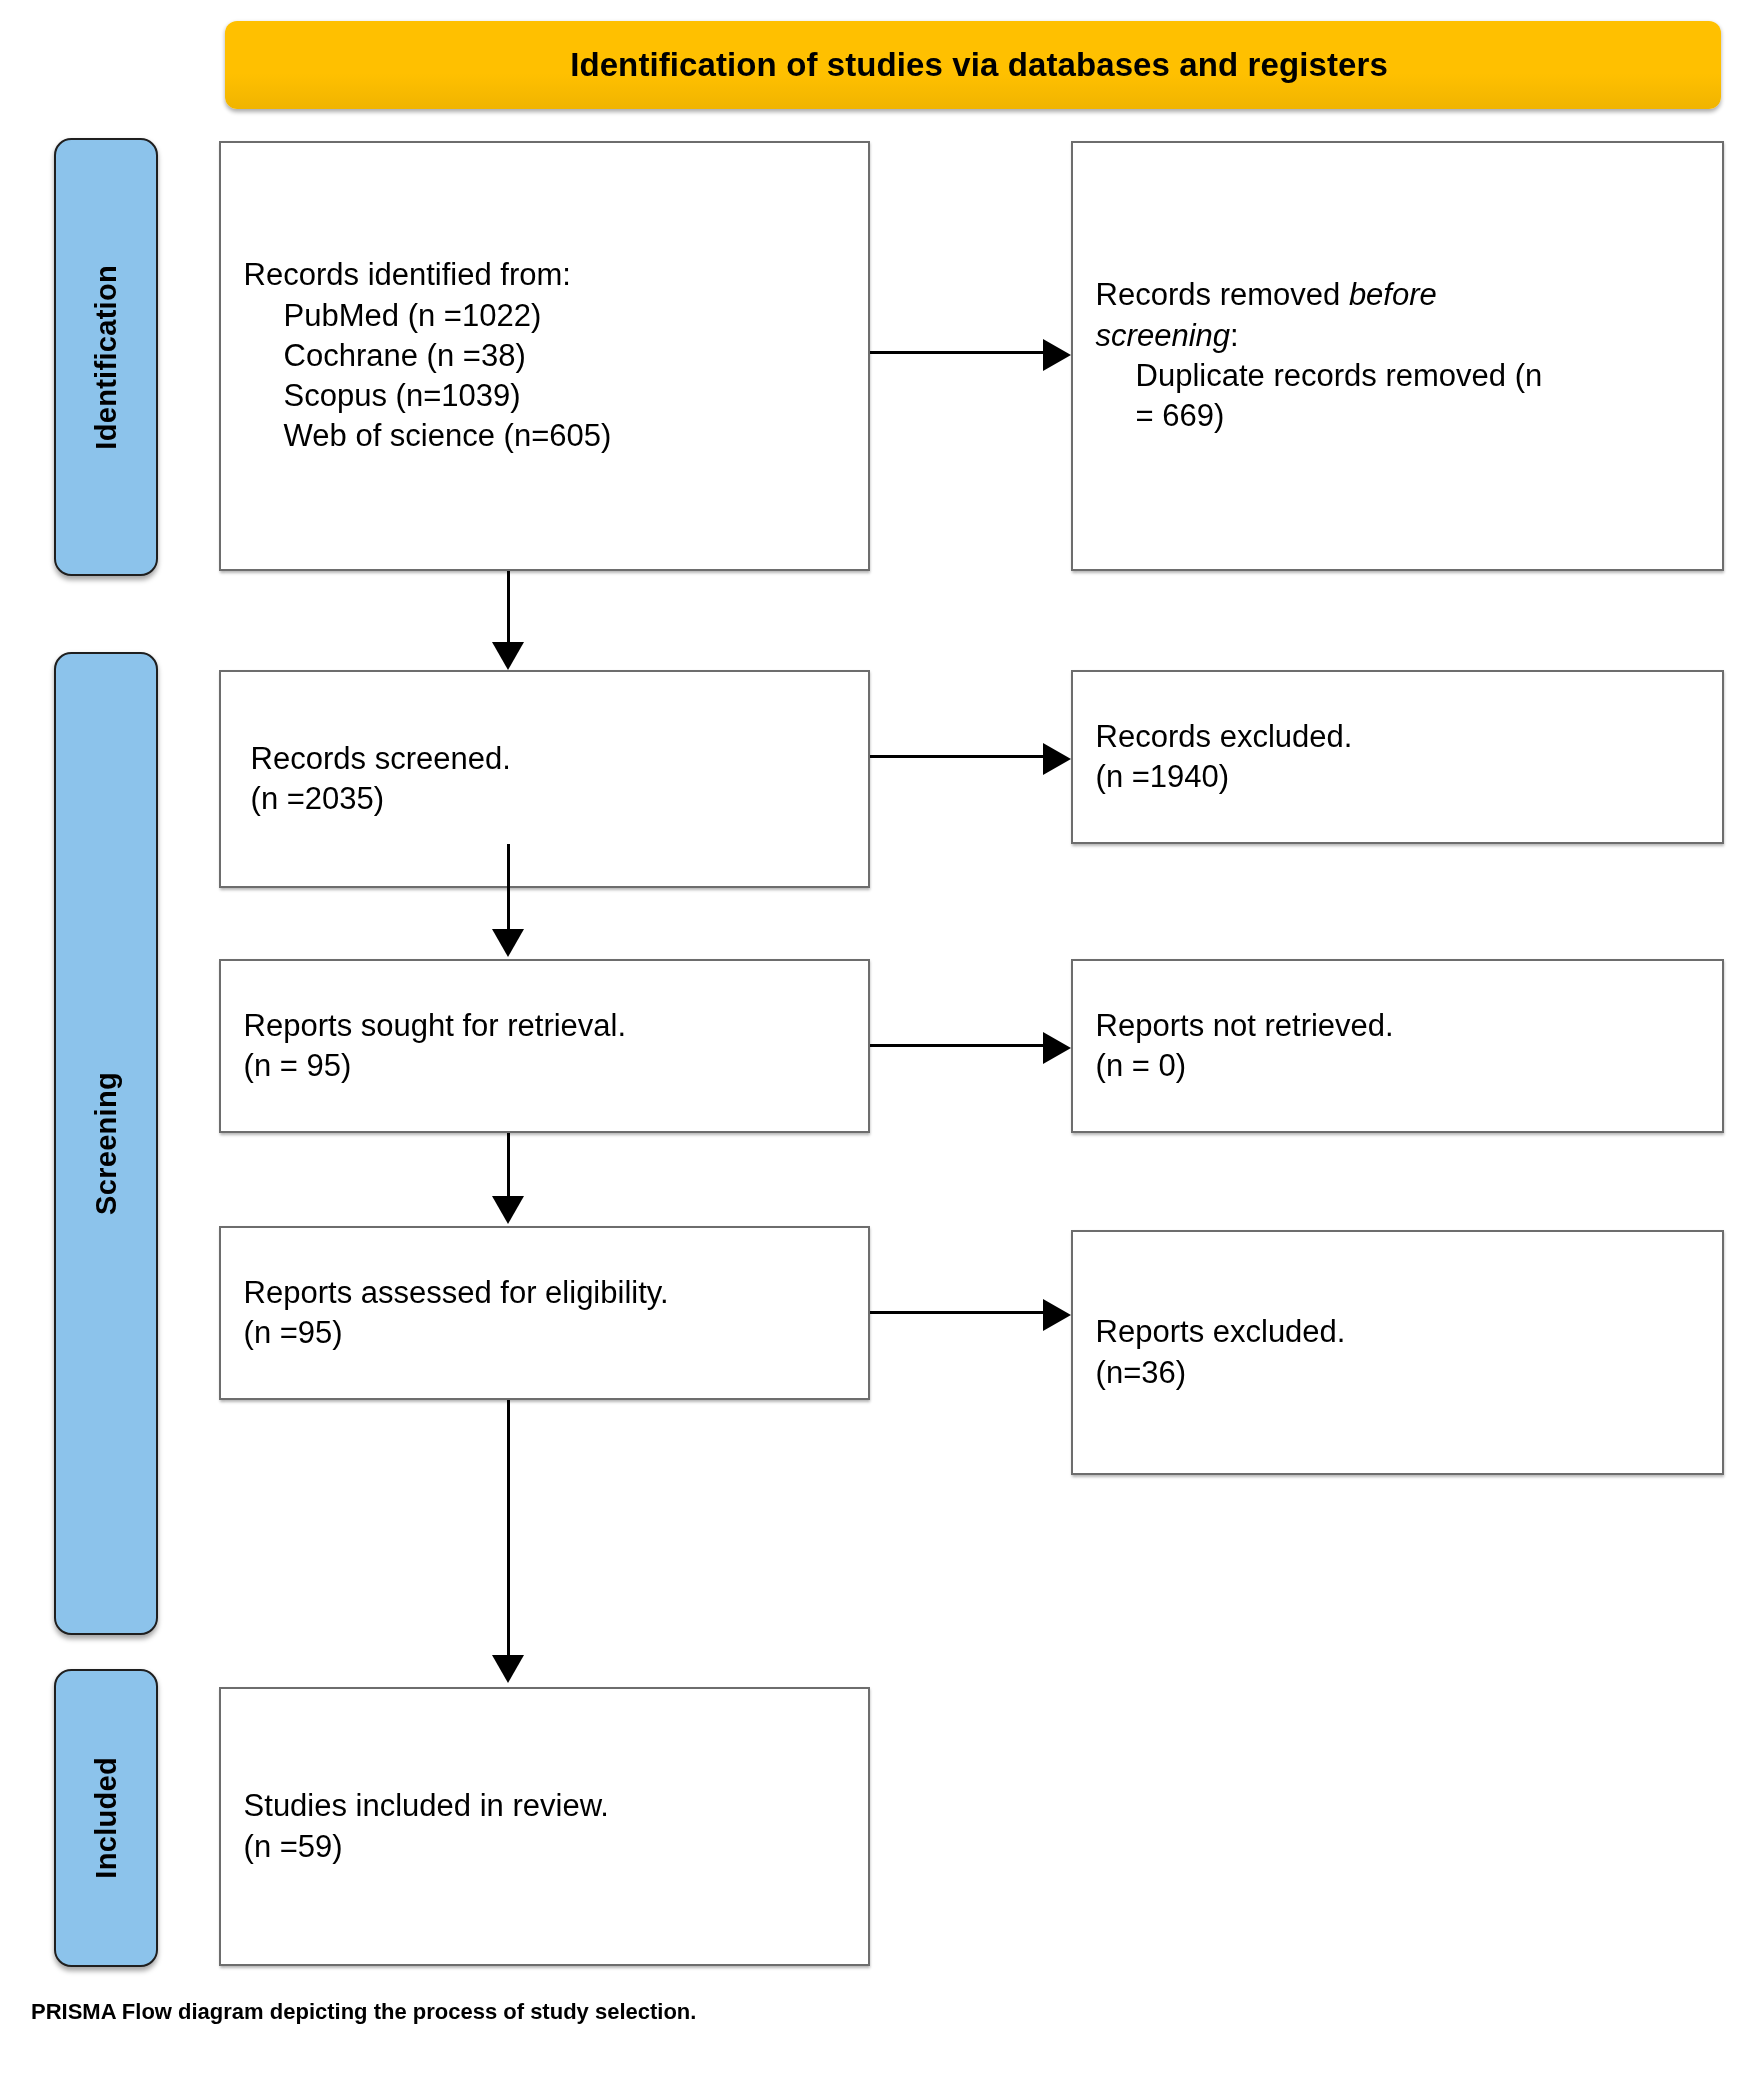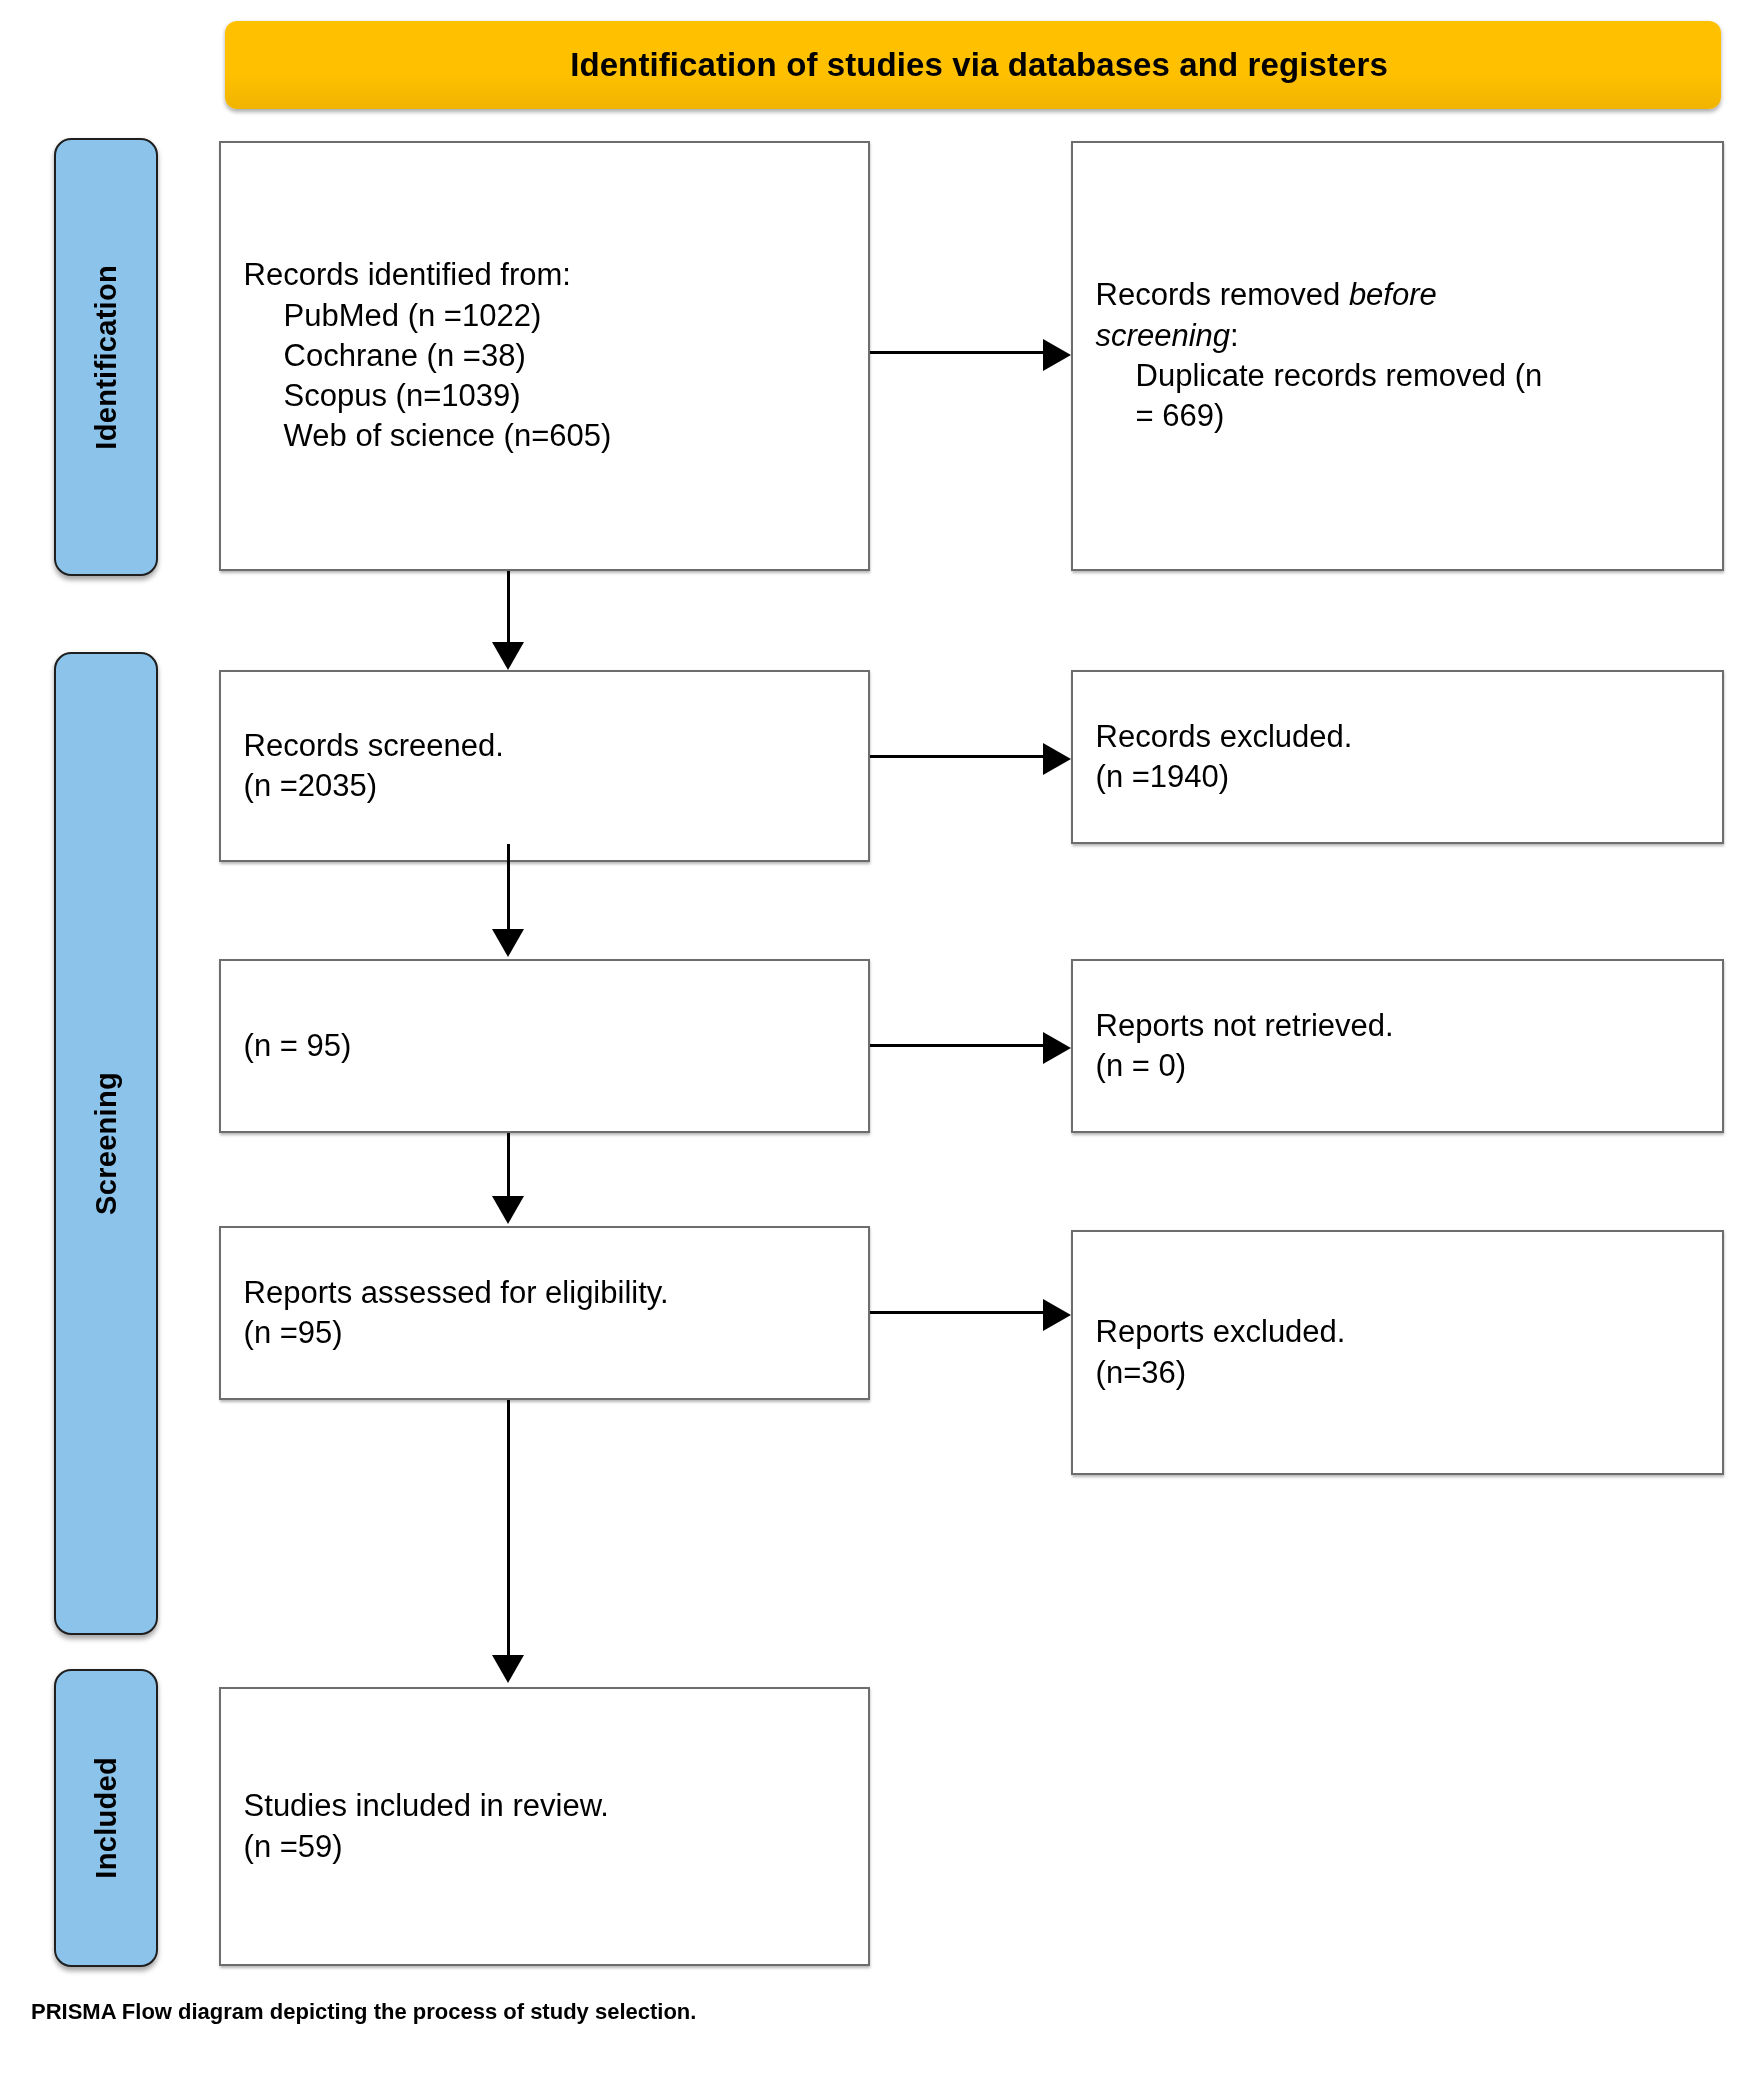--- a/index.html
+++ b/index.html
@@ -85,21 +85,21 @@
     line-height: 1.30;
     color: #000000;
     width: 100%;
   }
   .box-body .ln { display: block; white-space: pre-wrap; }
   .box-body .indent { padding-left: 40px; }
   .ital { font-style: italic; }
 
   
   #box-identified { left: 219px; top: 141px;  width: 651px; height: 430px; }
-  #box-screened   { left: 219px; top: 670px; width: 651px; height: 192px; }
+  #box-screened   { left: 219px; top: 670px; width: 651px; height: 218px; padding-left: 7px; }
   #box-sought     { left: 219px; top: 959px; width: 651px; height: 174px; }
   #box-assessed   { left: 219px; top: 1226px; width: 651px; height: 174px; }
   #box-included   { left: 219px; top: 1687px; width: 651px; height: 279px; }
 
   
   #box-removed        { left: 1071px; top: 141px;  width: 653px; height: 430px; }
   #box-rec-excluded   { left: 1071px; top: 670px; width: 653px; height: 174px; }
   #box-not-retrieved  { left: 1071px; top: 959px; width: 653px; height: 174px; }
   #box-rep-excluded   { left: 1071px; top: 1230px; width: 653px; height: 245px; }
 
@@ -207,20 +207,21 @@
 
   <div class="box" id="box-rec-excluded">
     <div class="box-body">
       <span class="ln">Records excluded.</span>
       <span class="ln">(n =1940)</span>
     </div>
   </div>
 
   <div class="box" id="box-sought">
     <div class="box-body">
+      <span class="ln">Reports sought for retrieval.</span>
       <span class="ln">(n = 95)</span>
     </div>
   </div>
 
   <div class="box" id="box-not-retrieved">
     <div class="box-body">
       <span class="ln">Reports not retrieved.</span>
       <span class="ln">(n = 0)</span>
     </div>
   </div>

